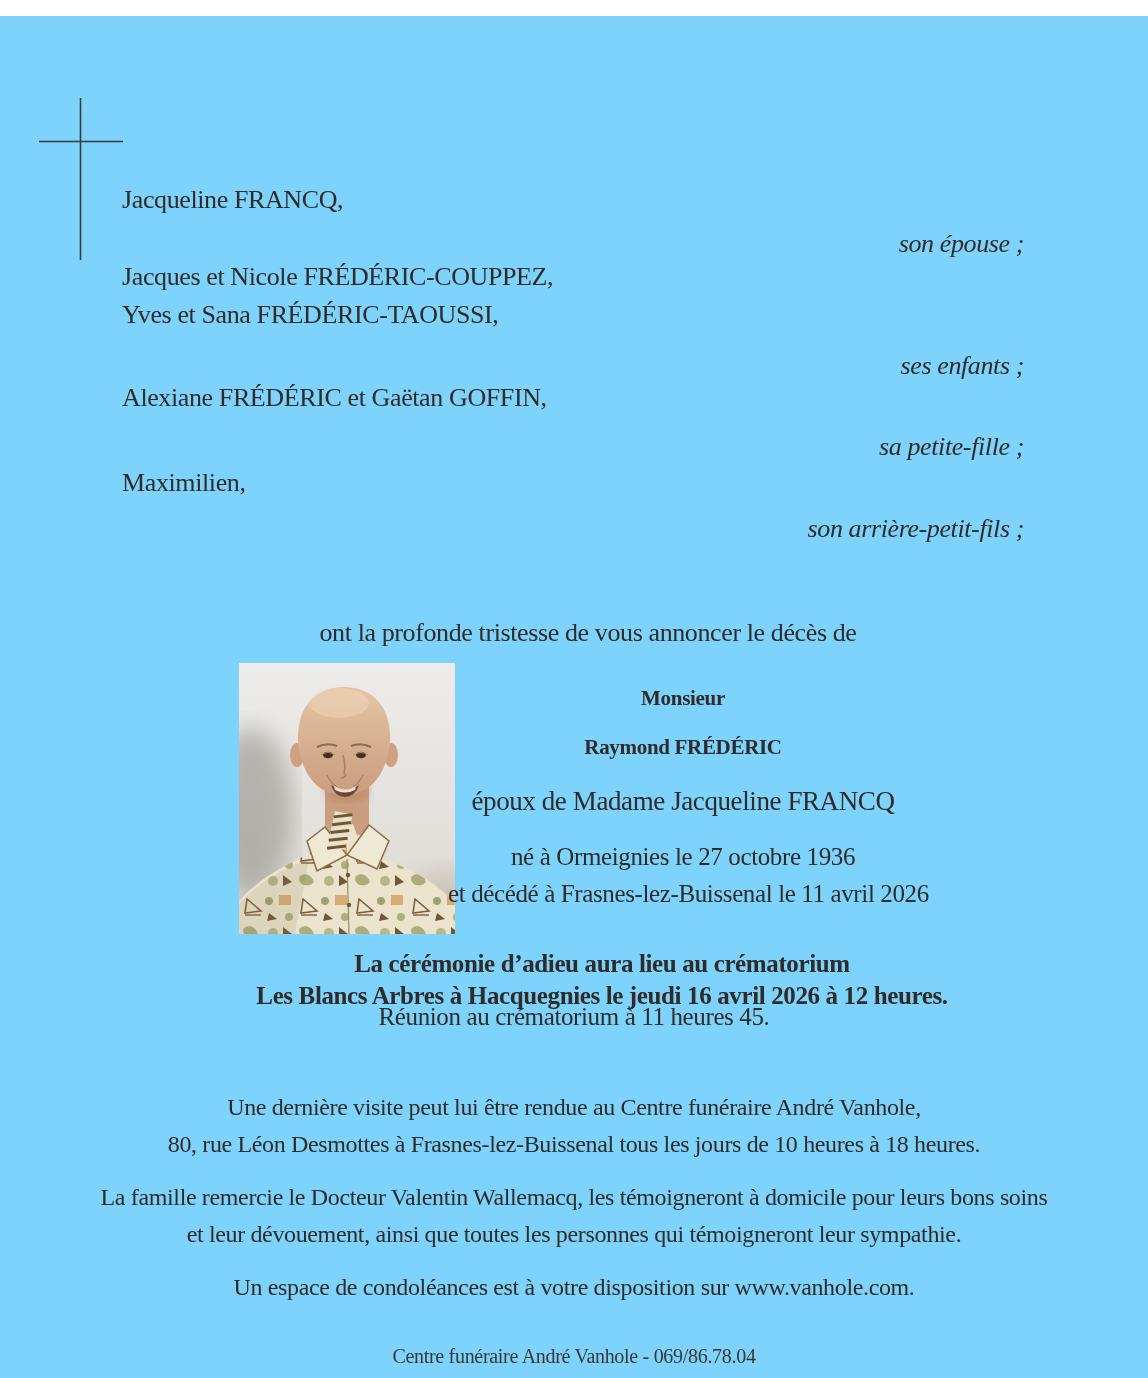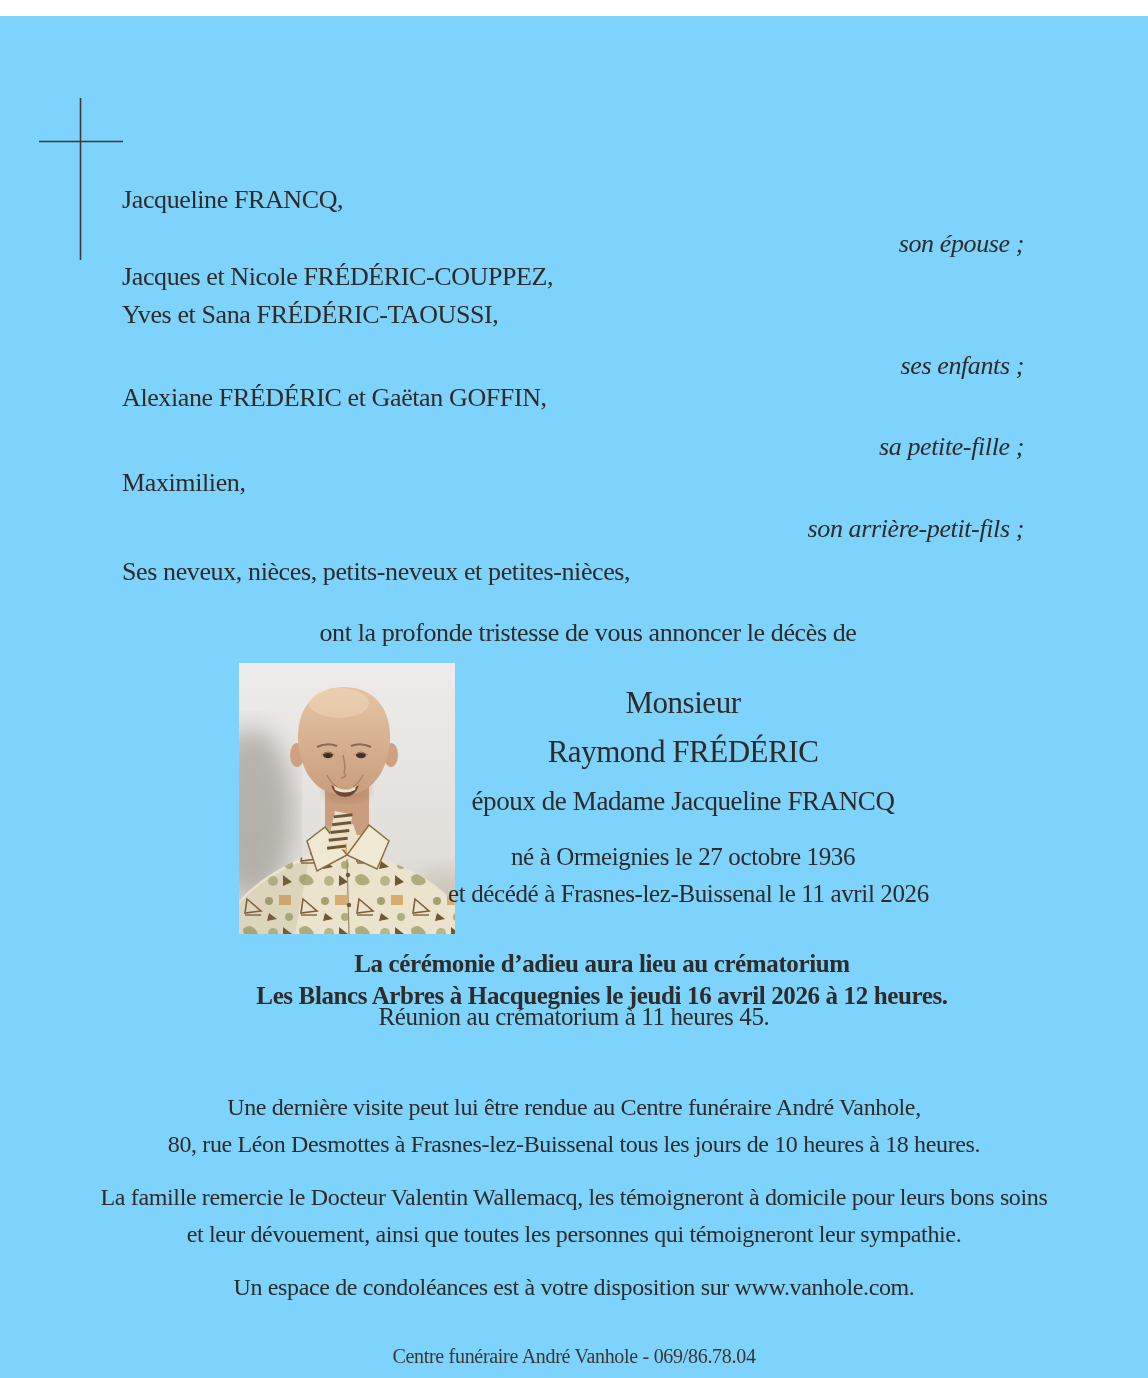--- a/index.html
+++ b/index.html
@@ -21,21 +21,21 @@
     position: absolute;
     white-space: nowrap;
     line-height: 1.05;
     letter-spacing: -0.015em;
   }
   .left-col   { left: 122px; font-size: 26px; }
   .relation   { right: 124px; font-size: 26px; font-style: italic; text-align: right; }
   .centered   { left: 0; width: 1148px; text-align: center; }
   .announce   { font-size: 26px; padding-left: 14px; }
   .name-block { left: 448px; width: 470px; text-align: center; }
-  .title-big  { font-size: 31px; font-weight: normal; }
+  .title-big  { font-size: 21px; font-weight: bold; }
   .spouse     { font-size: 27px; }
   .dates      { font-size: 25px; }
   .cer-bold   { font-size: 25px; font-weight: bold; padding-left: 28px; }
   .cer-reg    { font-size: 25px; }
   .para       { font-size: 24px; }
   .footer     { font-size: 20px; color: #3a3733; }
   .cross-wrap { position: absolute; left: 36px; top: 78px; }
   .photo-wrap {
     position: absolute;
     left: 239px;
@@ -62,21 +62,20 @@
   <div class="line left-col" style="top:247px">Jacques et Nicole FRÉDÉRIC-COUPPEZ,</div>
   <div class="line left-col" style="top:285px">Yves et Sana FRÉDÉRIC-TAOUSSI,</div>
   <div class="line relation" style="top:336px">ses enfants ;</div>
 
   <div class="line left-col" style="top:368px">Alexiane FRÉDÉRIC et Gaëtan GOFFIN,</div>
   <div class="line relation" style="top:417px">sa petite-fille ;</div>
 
   <div class="line left-col" style="top:453px">Maximilien,</div>
   <div class="line relation" style="top:499px">son arrière-petit-fils ;</div>
 
-  <div class="line left-col" style="top:542px">Ses neveux, nièces, petits-neveux et petites-nièces,</div>
 
   <div class="line centered announce" style="top:603px">ont la profonde tristesse de vous annoncer le décès de</div>
 
   <div class="photo-wrap">
     <svg width="216" height="271" viewBox="0 0 216 271">
       <defs>
         <linearGradient id="bgGrad" x1="0" y1="0" x2="0" y2="1">
           <stop offset="0" stop-color="#edecea"></stop>
           <stop offset="1" stop-color="#dcd9d3"></stop>
         </linearGradient>

